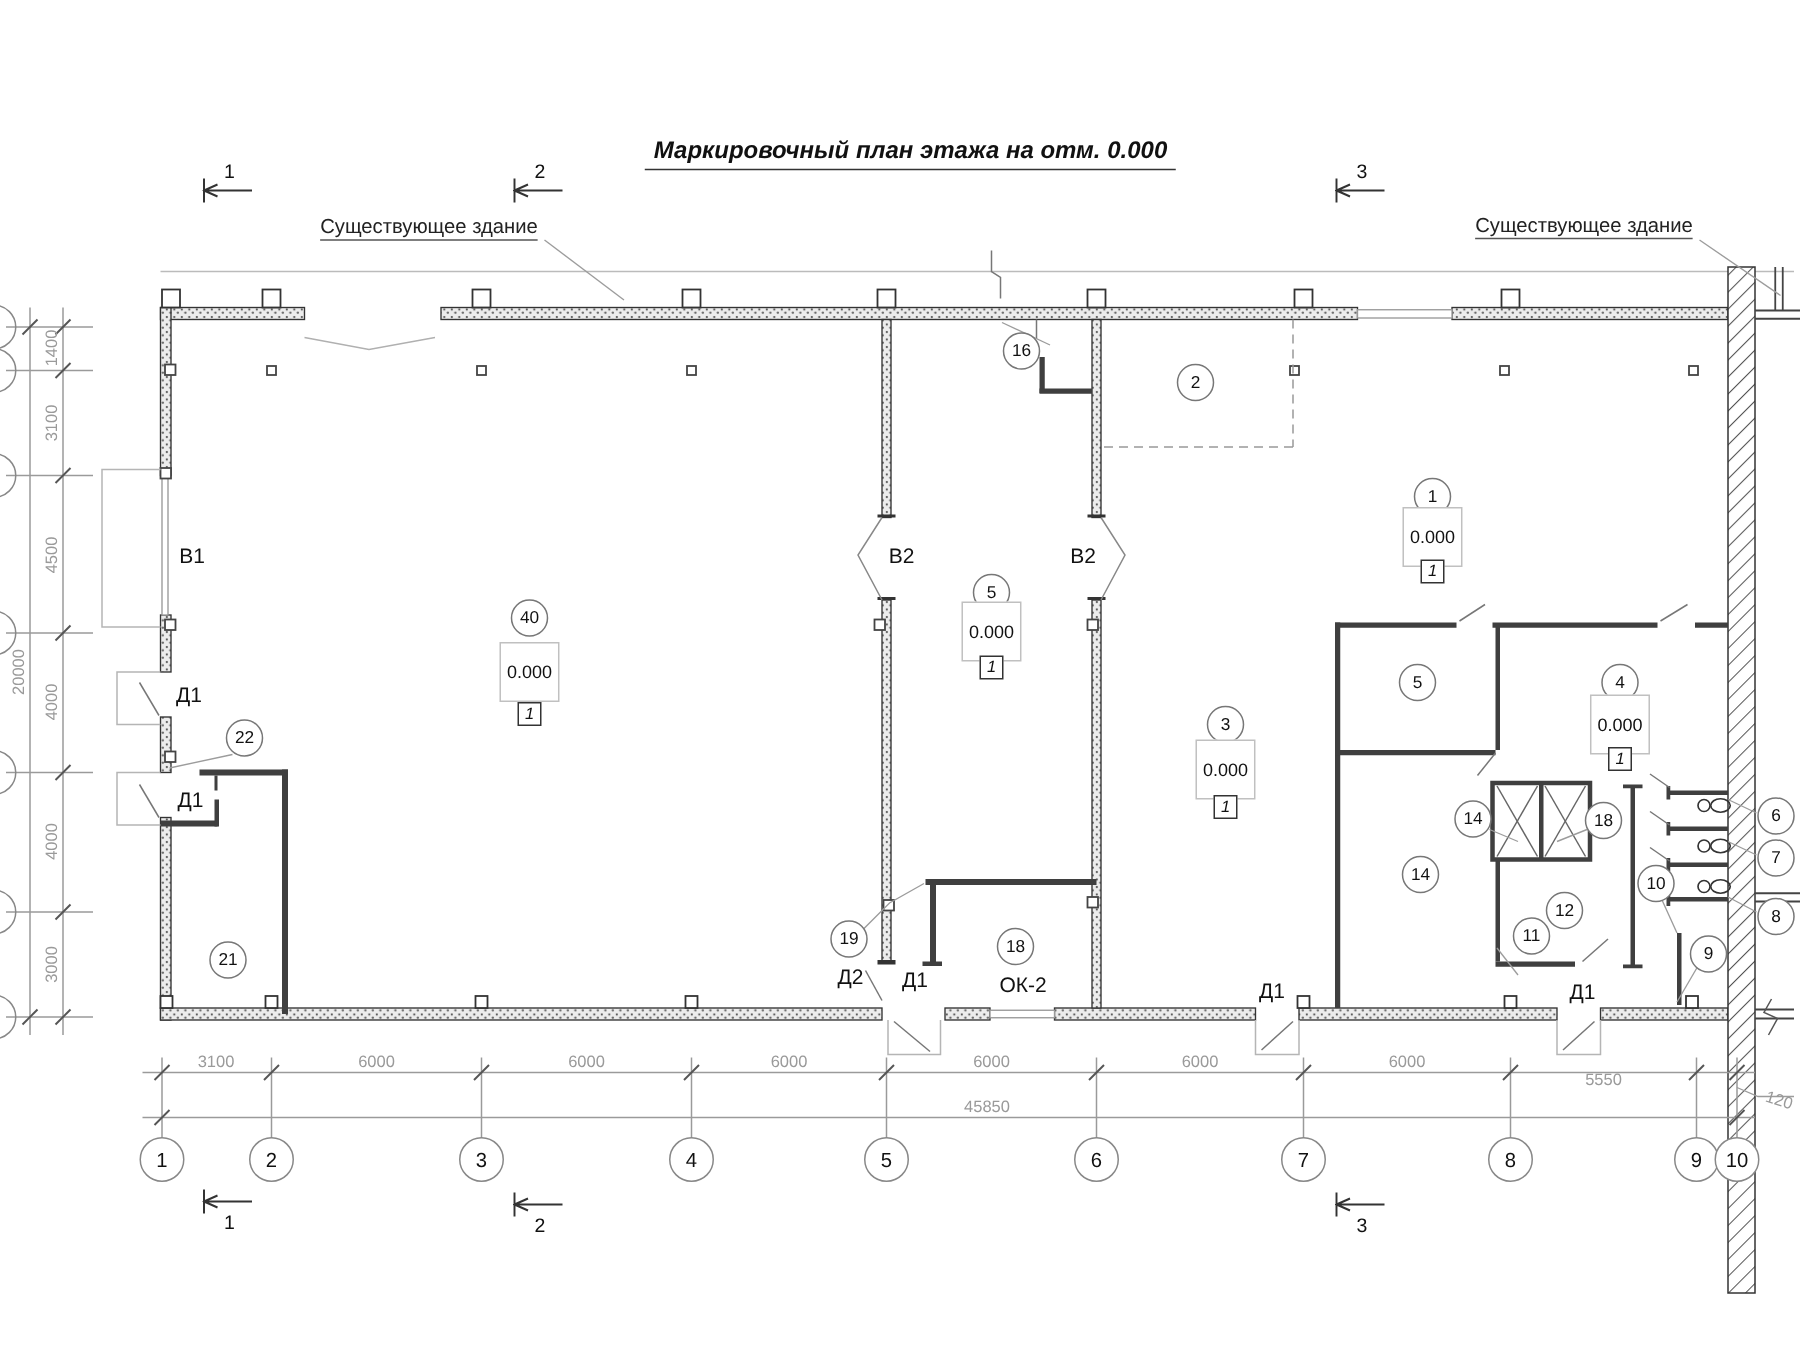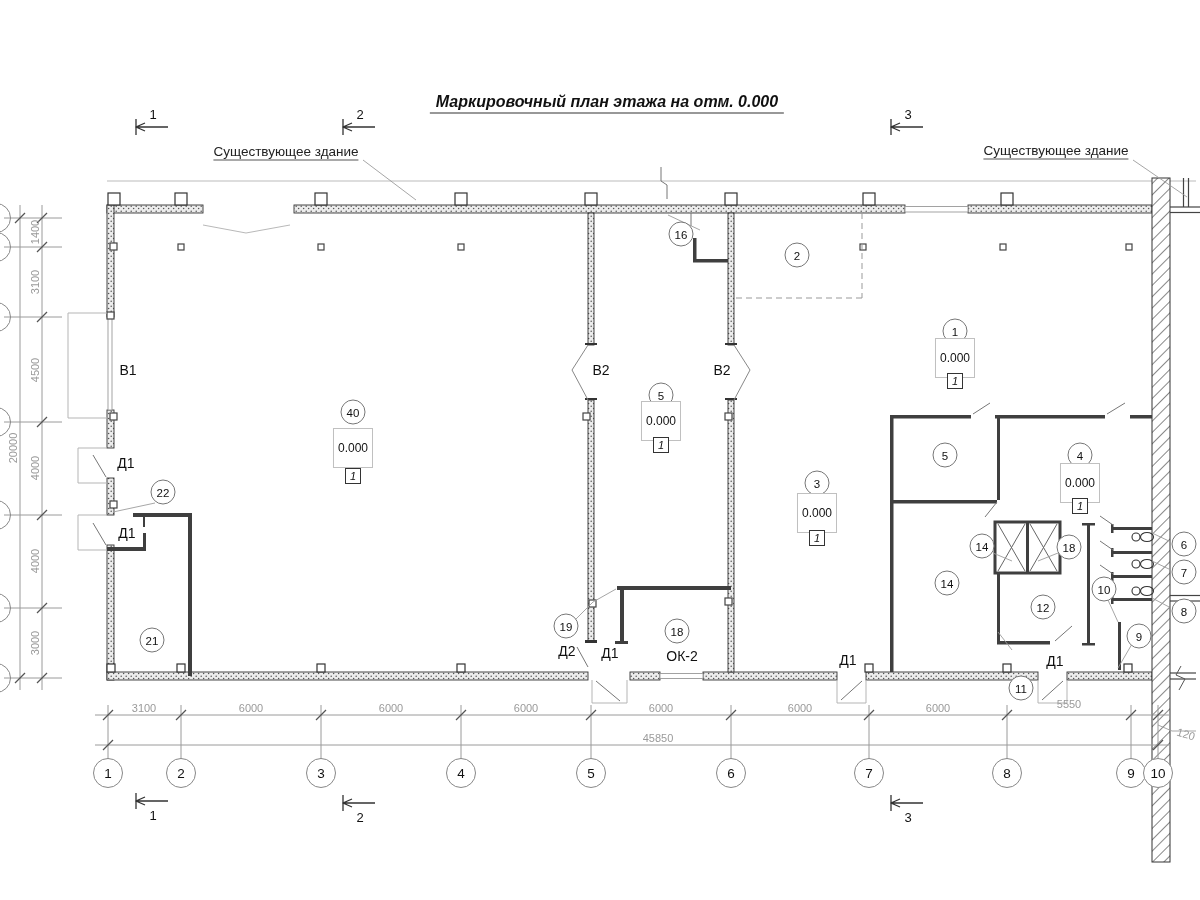--- a/index.html
+++ b/index.html
@@ -308,21 +308,21 @@
     <div class="abs cat" style="left: 817px; top: 538px;">1</div>
     <div class="abs room" style="left: 1080px; top: 455px;">4</div>
     <div class="abs elev" style="left: 1080px; top: 483px;">0.000</div>
     <div class="abs cat" style="left: 1080px; top: 506px;">1</div>
     <div class="abs room" style="left: 945px; top: 455px;">5</div>
     <div class="abs room" style="left: 1184px; top: 544px;">6</div>
     <div class="abs room" style="left: 1184px; top: 572px;">7</div>
     <div class="abs room" style="left: 1184px; top: 611px;">8</div>
     <div class="abs room" style="left: 1139px; top: 636px;">9</div>
     <div class="abs room" style="left: 1104px; top: 589px;">10</div>
-    <div class="abs room" style="left: 1021px; top: 688px;">11</div>
+    <div class="abs room" style="left: 1021px; top: 624px;">11</div>
     <div class="abs room" style="left: 1043px; top: 607px;">12</div>
     <div class="abs room" style="left: 1069px; top: 547px;">18</div>
     <div class="abs room" style="left: 982px; top: 546px;">14</div>
     <div class="abs room" style="left: 947px; top: 583px;">14</div>
     <div class="abs room" style="left: 681px; top: 234px;">16</div>
     <div class="abs room" style="left: 661px; top: 395px;">5</div>
     <div class="abs elev" style="left: 661px; top: 421px;">0.000</div>
     <div class="abs cat" style="left: 661px; top: 445px;">1</div>
     <div class="abs room" style="left: 677px; top: 631px;">18</div>
     <div class="abs room" style="left: 566px; top: 626px;">19</div>
@@ -348,21 +348,21 @@
     <div class="abs axis laxis" style="left: -4px; top: 515px;"></div>
     <div class="abs axis laxis" style="left: -4px; top: 608px;"></div>
     <div class="abs axis laxis" style="left: -4px; top: 678px;"></div>
     <div class="abs dim" style="left: 144px; top: 708px;">3100</div>
     <div class="abs dim" style="left: 251px; top: 708px;">6000</div>
     <div class="abs dim" style="left: 391px; top: 708px;">6000</div>
     <div class="abs dim" style="left: 526px; top: 708px;">6000</div>
     <div class="abs dim" style="left: 661px; top: 708px;">6000</div>
     <div class="abs dim" style="left: 800px; top: 708px;">6000</div>
     <div class="abs dim" style="left: 938px; top: 708px;">6000</div>
-    <div class="abs dim" style="left: 1069px; top: 704px;">5550</div>
+    <div class="abs dim" style="left: 1069px; top: 720px;">5550</div>
     <div class="abs dim" style="left: 658px; top: 738px;">45850</div>
     <div class="abs dim" style="left: 1186px; top: 734px; transform: translate(-50%, -50%) rotate(17deg);">120</div>
     <div class="abs dim" style="left: 35px; top: 232px; transform: translate(-50%, -50%) rotate(-90deg);">1400</div>
     <div class="abs dim" style="left: 35px; top: 282px; transform: translate(-50%, -50%) rotate(-90deg);">3100</div>
     <div class="abs dim" style="left: 35px; top: 370px; transform: translate(-50%, -50%) rotate(-90deg);">4500</div>
     <div class="abs dim" style="left: 35px; top: 468px; transform: translate(-50%, -50%) rotate(-90deg);">4000</div>
     <div class="abs dim" style="left: 35px; top: 561px; transform: translate(-50%, -50%) rotate(-90deg);">4000</div>
     <div class="abs dim" style="left: 35px; top: 643px; transform: translate(-50%, -50%) rotate(-90deg);">3000</div>
     <div class="abs dim" style="left: 13px; top: 448px; transform: translate(-50%, -50%) rotate(-90deg);">20000</div>
     <svg width="38" height="24" class="absraw" style="left: 135px; top: 115px;">

